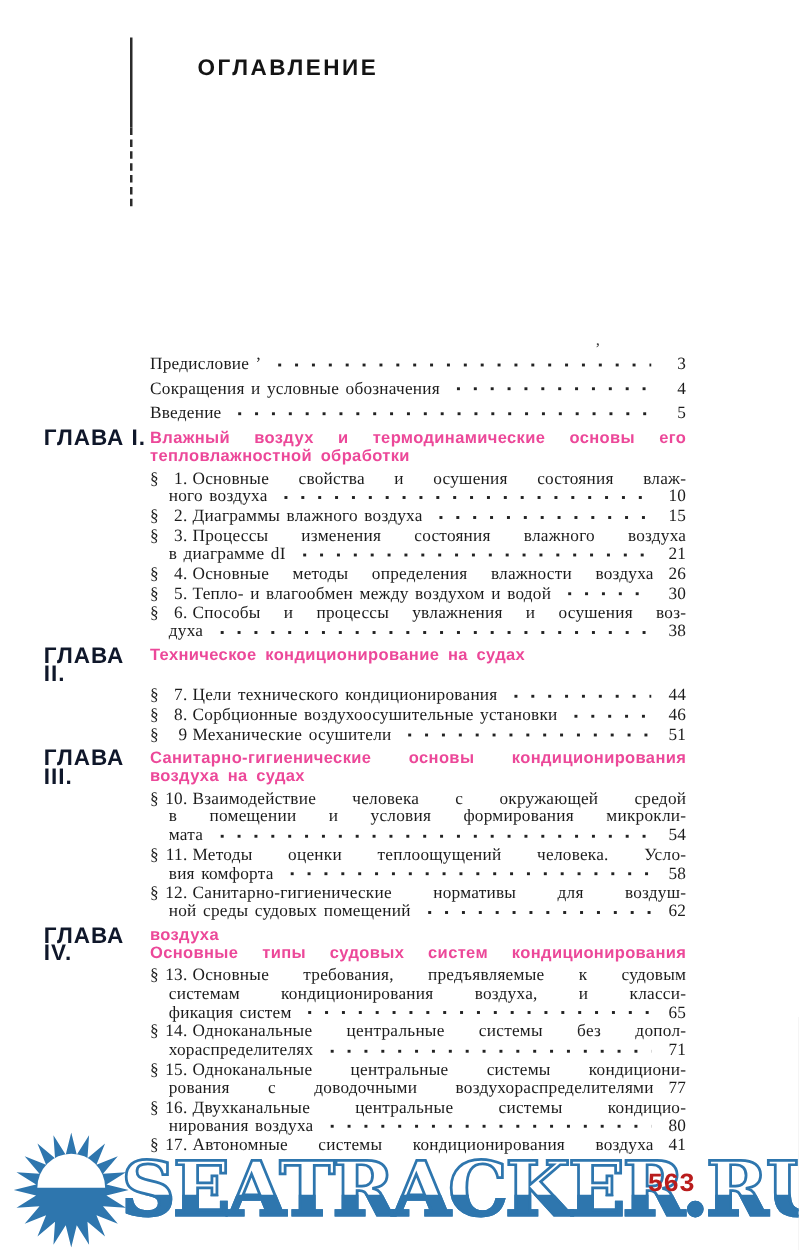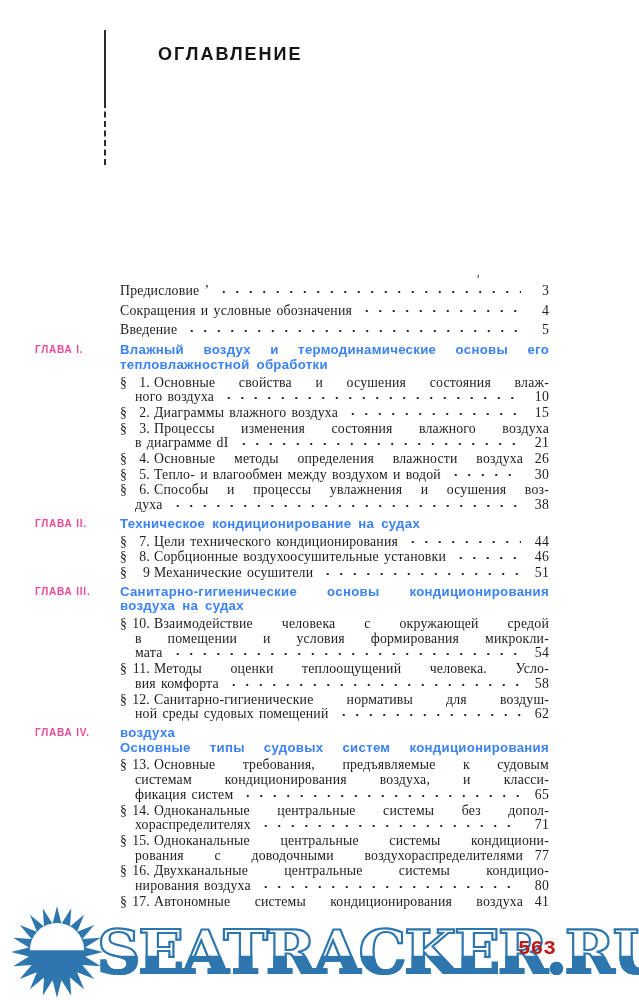--- a/index.html
+++ b/index.html
@@ -8,35 +8,35 @@
   .doc-title{position:absolute;left:122px;top:44px;font-family:"Liberation Sans",sans-serif;
              font-weight:bold;font-size:18px;letter-spacing:2px;color:#141414;margin-left:36px;}
   .vrule-a{position:absolute;left:104px;top:30px;height:72px;border-left:2px solid #2b2b2b;}
   .vrule-b{position:absolute;left:104px;top:102px;height:63px;border-left:2px dashed #2b2b2b;}
   .speck{position:absolute;left:476px;top:271px;font-size:13px;color:#333;}
 
   .toc{position:absolute;left:35px;top:284px;width:514px;font-size:13.8px;line-height:14.7px;
        letter-spacing:.2px;color:#1c1c1c;}
   .row{display:flex;}
   .lab{width:85px;flex:none;font-family:"Liberation Sans",sans-serif;font-weight:bold;
-       font-size:10px;letter-spacing:.8px;color:#ec4899;}
+       font-size:18px;letter-spacing:.8px;color:#0f172a;}
   .ct{flex:1;min-width:0;}
   .line{display:flex;align-items:baseline;}
   .cont{padding-left:15px;}
   .mk{flex:none;width:30px;display:flex;justify-content:space-between;margin-right:4px;}
   .t{white-space:pre;word-spacing:1.5px;}
   .t.j{flex:1;white-space:normal;text-align:justify;text-align-last:justify;}
   .ld{flex:1;align-self:stretch;margin:0 2px 0 8px;
       background-image:radial-gradient(circle,#222 1.15px,rgba(0,0,0,0) 1.5px);
       background-size:13.5px 10px;background-repeat:repeat-x;background-position:left bottom 2px;}
   .pg{flex:none;min-width:26px;text-align:right;}
   .row.front{margin-bottom:5px;}
   .row.chapter{margin:4px 0 3px;}
   .row.chapter .t{font-family:"Liberation Sans",sans-serif;font-weight:bold;font-size:13.2px;
-                  word-spacing:3px;letter-spacing:.3px;color:#3b82f6;}
+                  word-spacing:3px;letter-spacing:.3px;color:#ec4899;}
   .row.sect{margin-bottom:1px;}
 
   .sun{position:absolute;left:11px;top:906px;width:92px;height:92px;z-index:2;}
   .wm{position:absolute;left:97px;top:921px;width:545px;z-index:4;
       font-family:"DejaVu Serif",serif;font-weight:bold;font-size:60px;line-height:62px;
       letter-spacing:-2px;white-space:nowrap;pointer-events:none;}
   .wm .outline{color:transparent;-webkit-text-stroke:2.2px #2e76ae;}
   .wm .fill{position:absolute;left:0;top:0;color:#2e76ae;-webkit-text-stroke:2.2px #2e76ae;
             clip-path:inset(56% 0 0 0);}
   .pagenum{position:absolute;left:518px;top:937px;z-index:5;font-family:Liberation Mono, monospace;

